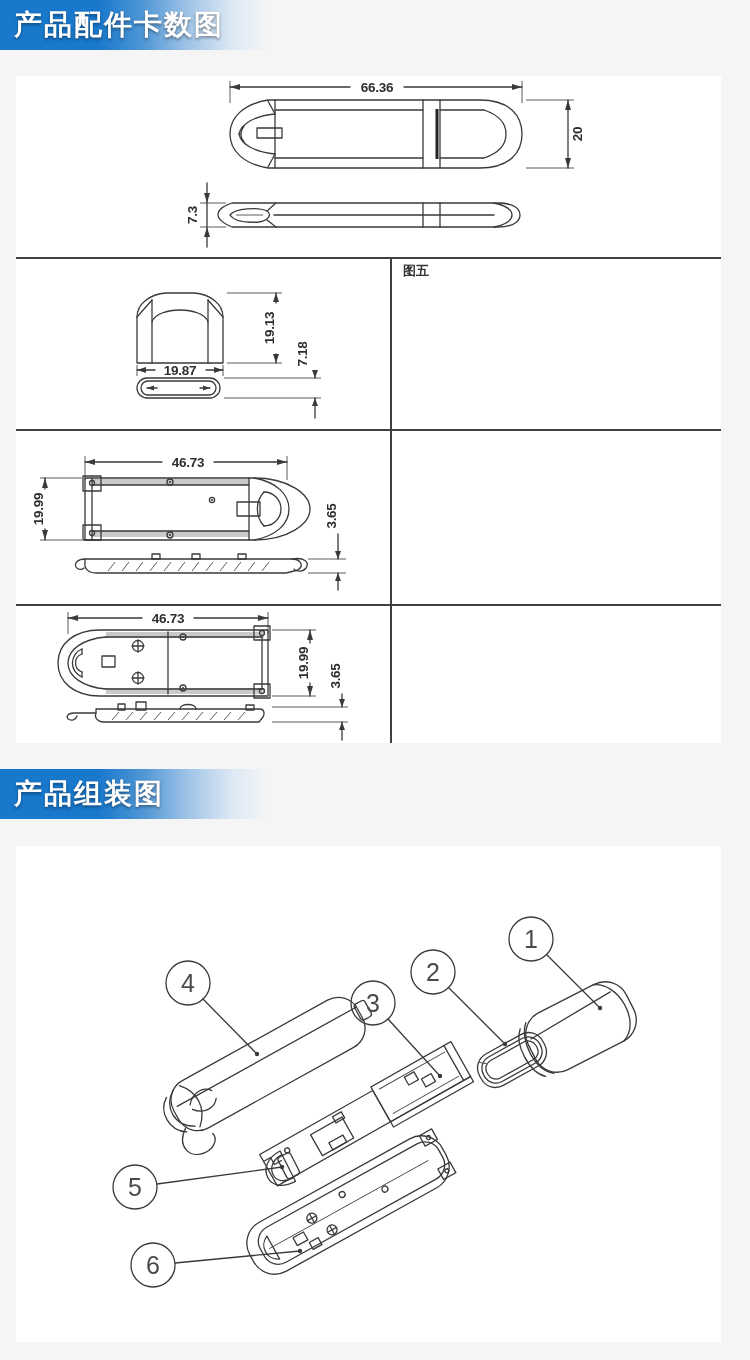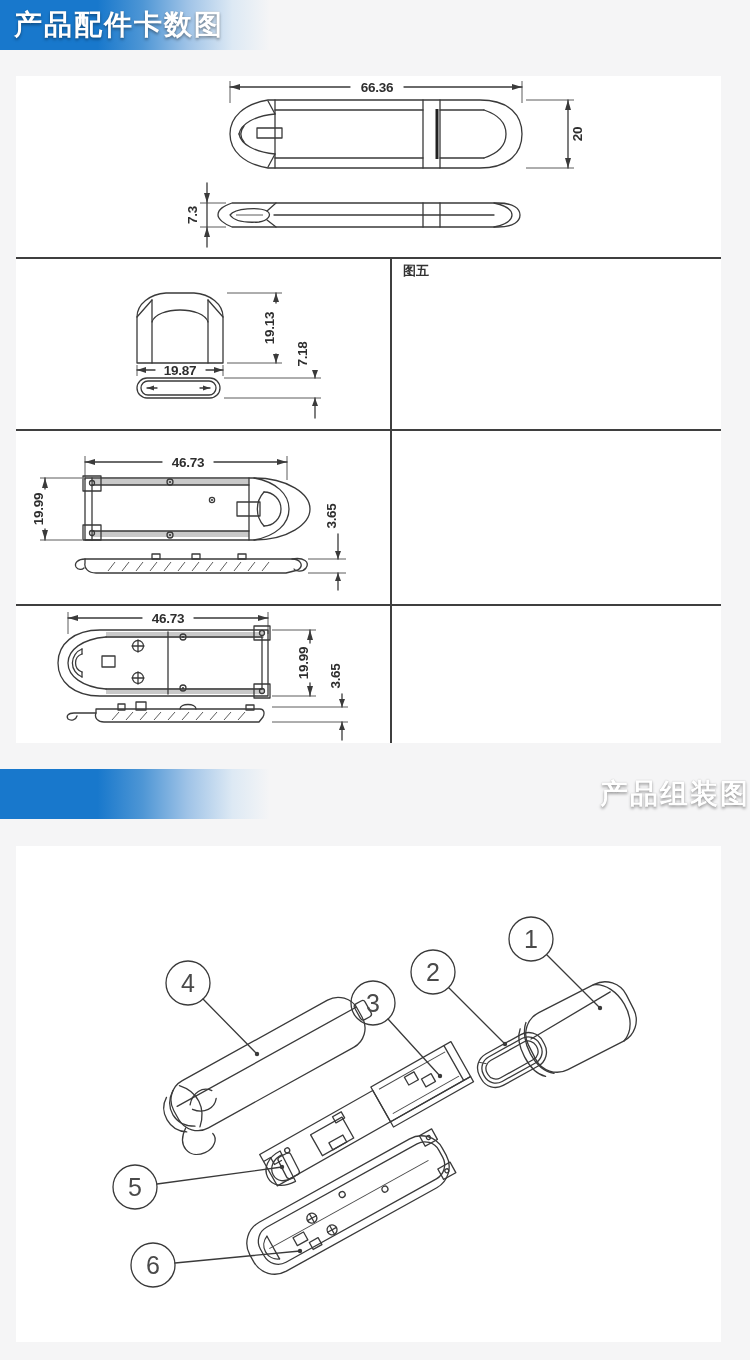--- a/index.html
+++ b/index.html
@@ -17,21 +17,21 @@
   }
   .section-header .title{
     color:#ffffff;
     font-size:28px;
     font-weight:700;
     letter-spacing:2px;
     padding-left:14px;
     text-shadow:0 2px 3px rgba(0,0,0,0.35), 0 0 1px rgba(0,0,0,0.25);
   }
   #header-parts{top:0;}
-  #header-assembly{top:769px;justify-content:flex-end;}
+  #header-assembly{top:769px;}
   .panel{
     position:absolute;left:16px;width:705px;background:#ffffff;
   }
   #panel-parts{top:76px;height:667px;}
   #panel-assembly{top:846px;height:496px;}
   svg{display:block;}
   .ln{stroke:#3a3a3a;stroke-width:1.3;fill:none;stroke-linecap:round;stroke-linejoin:round;}
   .thick{stroke:#222;stroke-width:3;fill:none;}
   .thin{stroke:#4a4a4a;stroke-width:0.9;fill:none;}
   .grid{stroke:#3f3f3f;stroke-width:2;fill:none;}

